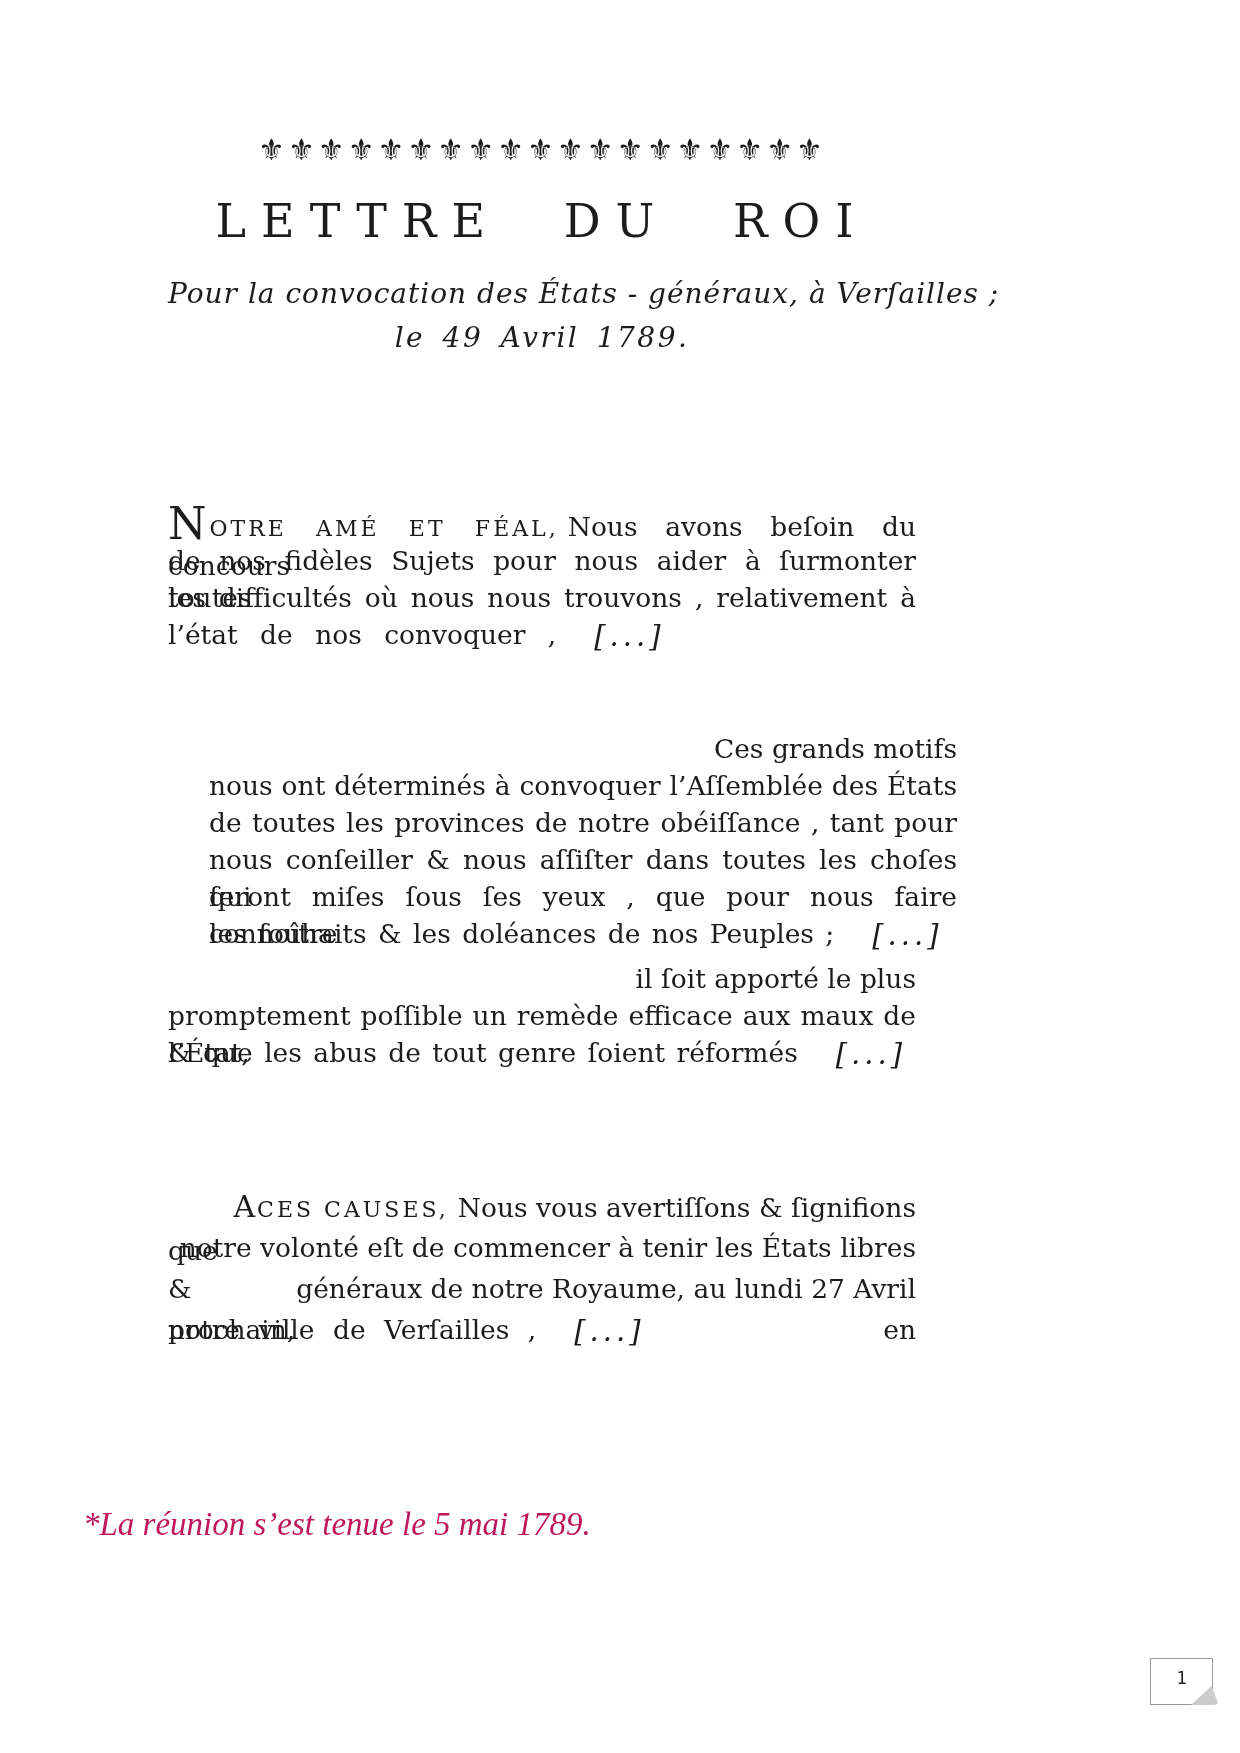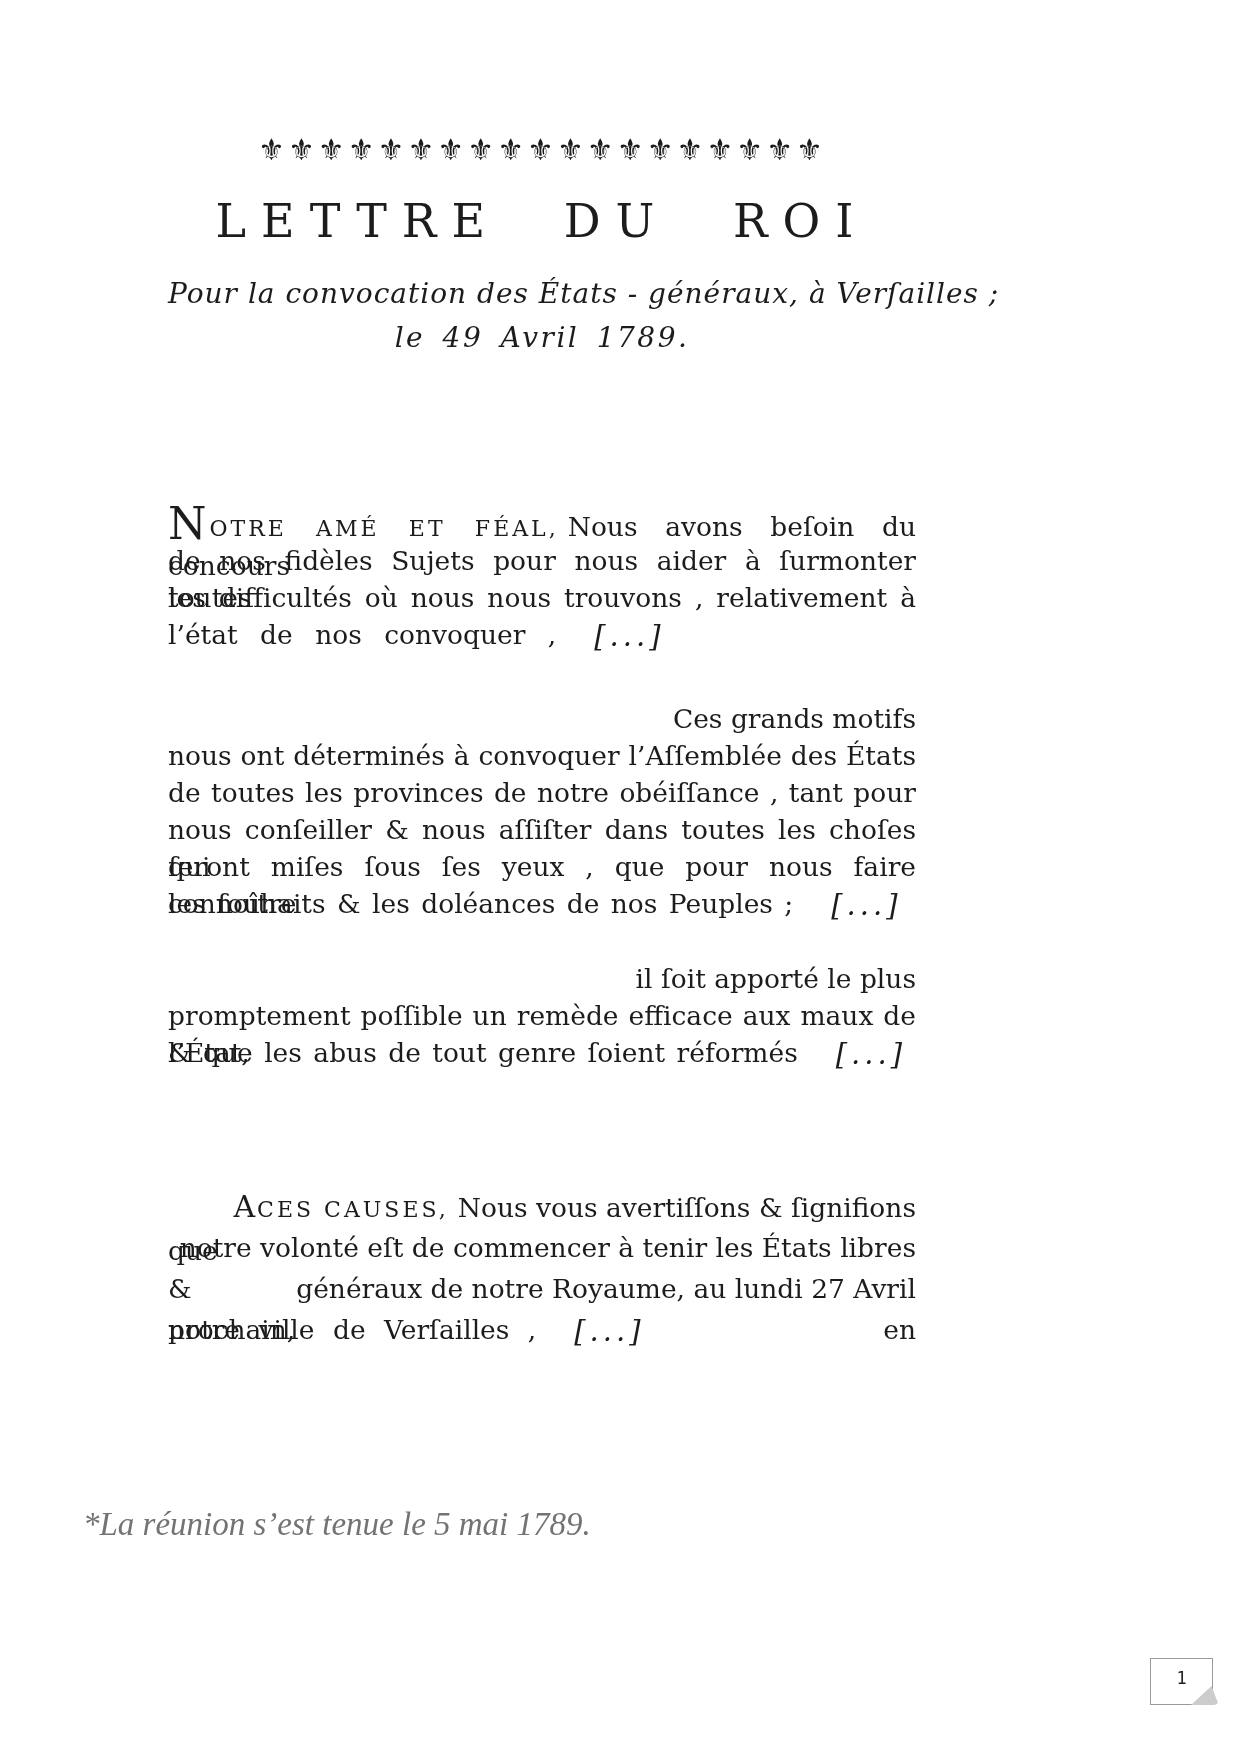--- a/index.html
+++ b/index.html
@@ -37,42 +37,42 @@
   .line {
     height:37px; line-height:37px;
     text-align:justify; text-align-last:justify;
     overflow:visible; white-space:normal;
   }
   .line.left  { text-align:left;  text-align-last:left; }
   .line.right { text-align:right; text-align-last:right; }
   .line.indent { text-indent:44px; }
 
   #p1 { top:484px;margin-top:21px; }
-  #p2 { top:700px; height:216px; }
+  #p2 { top:730px; height:216px;margin-left:41px; }
   #p3 { top:960px; }
   #p4 { top:1186px; }
   #p4 .line { height:41px; line-height:41px;text-align:right; }
 
   .initial-cap { font-size:44px; margin-right:3px; vertical-align:-3px; }
   .lead-caps   { font-size:22px; letter-spacing:3px; margin-right:9px; }
   .lead-initial{ font-size:30px; margin-right:2px; }
 
   .ws14 { word-spacing:14px; }
   .ws10 { word-spacing:10px; }
   .ws3  { word-spacing:3px; }
 
   .omit {
     font-style:italic; font-size:29px; letter-spacing:4px;
     margin-left:38px; position:relative; top:2px;
   }
 
   #footnote {
     top:1506px; left:83px; white-space:nowrap;
     font-family:"Liberation Serif", serif; font-style:italic;
-    font-size:33px; color:#737373;
+    font-size:33px; color:#be185d;
   }
 
   #page-badge {
     left:1150px; top:1658px; width:63px; height:47px;
     background:#ffffff; border:1px solid #9a9a9a; box-sizing:border-box;
   }
   #badge-number {
     position:absolute; top:11px; left:0; width:100%;
     text-align:center; font-family:"DejaVu Sans Mono", monospace;
     font-size:17px; line-height:17px; color:#222222;

